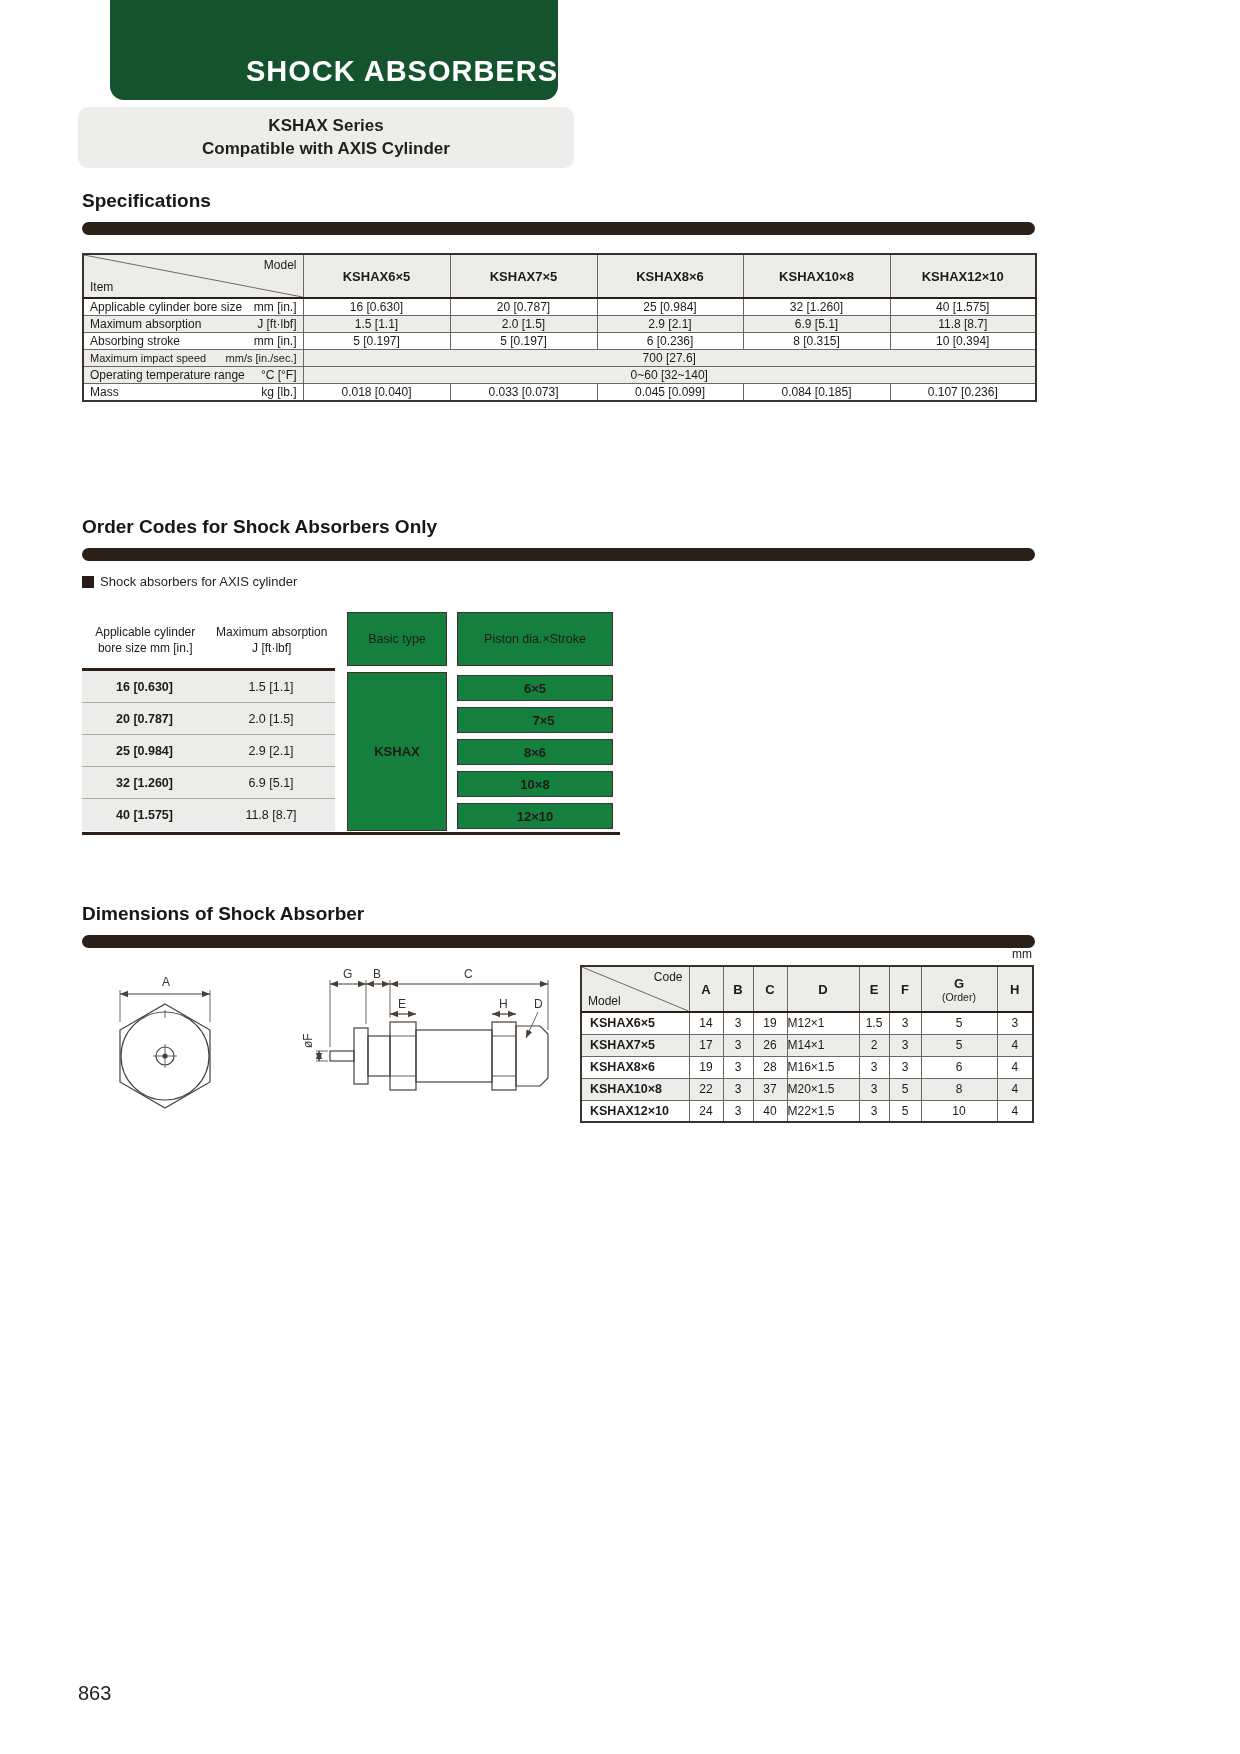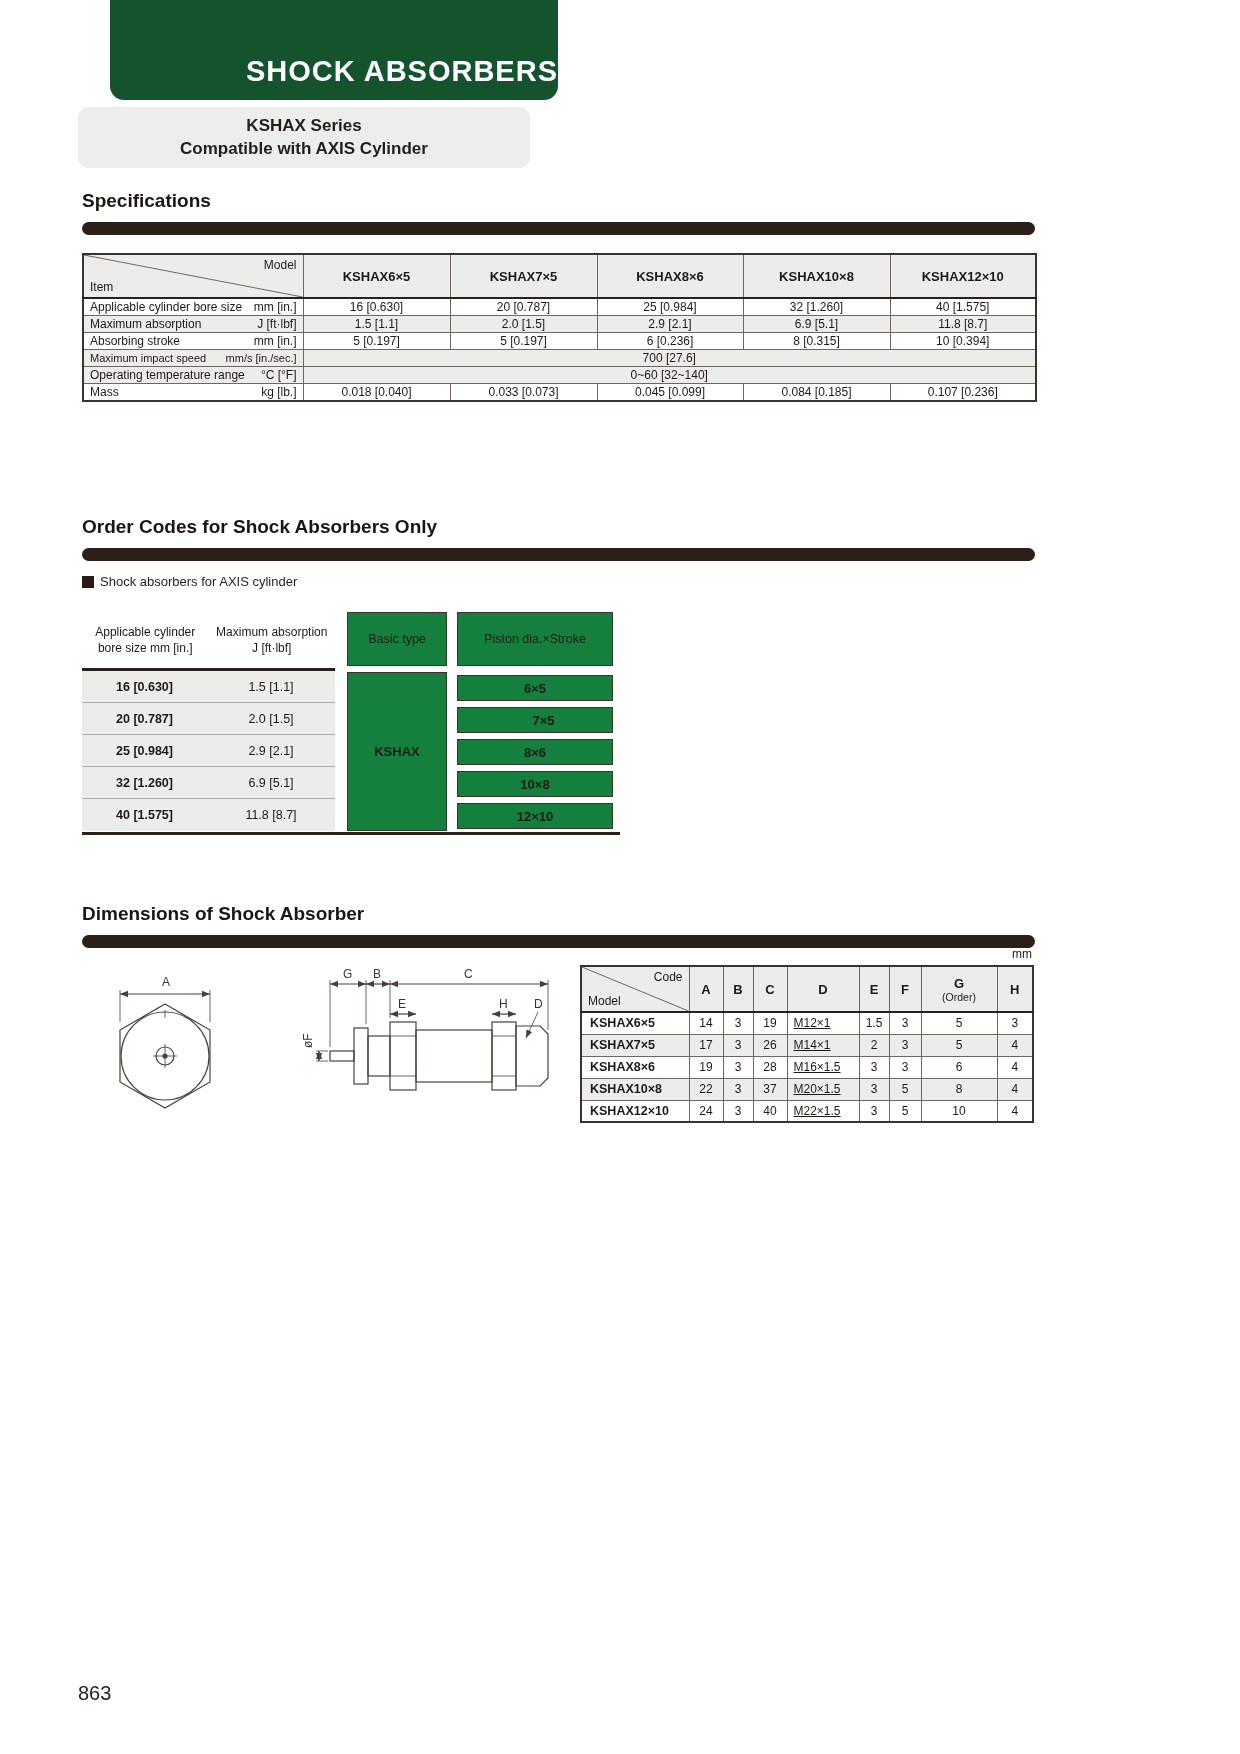--- a/index.html
+++ b/index.html
@@ -10,21 +10,21 @@
     overflow:hidden;
   }
   
   .hd-dark {
     position:absolute; left:78px; top:0; width:448px; height:100px;
     background:#14532d; border-radius:0 0 14px 14px;
     display:flex; align-items:flex-end; justify-content:flex-end; padding-bottom:12px;margin-left:32px;
   }
   .hd-dark .t { color:#ffffff; font-size:29px; font-weight:bold; letter-spacing:1px; }
   .hd-gray {
-    position:absolute; left:78px; top:107px; width:452px; height:61px;
+    position:absolute; left:78px; top:107px; width:496px; height:61px;
     background:#ededeb; border-radius:10px;
     display:flex; flex-direction:column; align-items:center; justify-content:center;
   }
   .hd-gray div { font-size:17px; font-weight:bold; color:#221f1c; line-height:1.35; }
   
   .sec-h { position:absolute; left:82px; font-size:19px; font-weight:bold; color:#191613; }
   .bar { position:absolute; left:82px; width:953px; height:13px; background:#2b2018; border-radius:7px; }
   
   table { border-collapse:collapse; table-layout:fixed; }
   .spec-table {
@@ -66,21 +66,21 @@
   .mm-note { position:absolute; left:580px; top:947px; width:452px; text-align:right; font-size:12px; }
   .dim-table {
     position:absolute; left:580px; top:965px; width:452px;
     font-size:12px; border:2px solid #3a322b;
   }
   .dim-table th, .dim-table td { border:1px solid #6f675f; height:22px; padding:1px 4px; }
   .dim-table thead th { height:46px; background:#ececea; border-bottom:2px solid #2b2018; font-weight:bold; font-size:13px; }
   .dim-table .gs { font-weight:normal; font-size:10.5px; }
   .dim-table td { text-align:center; }
   .dim-table .m-cell { text-align:left; font-weight:bold; padding-left:8px; font-size:12.5px; }
-  .dim-table .d-cell { text-align:left; padding-left:6px;text-decoration:underline; }
+  .dim-table .d-cell { text-align:left; padding-left:0; }
   .drawing { position:absolute; left:90px; top:952px; }
   .drawing svg text { font-family:"Liberation Sans","DejaVu Sans",sans-serif; font-size:12px; fill:#3b342d; }
   
   .pagenum { position:absolute; left:78px; top:1682px; font-size:20px; color:#221f1c; }
 </style>
 </head>
 <body>
 
 <div class="page">
 

